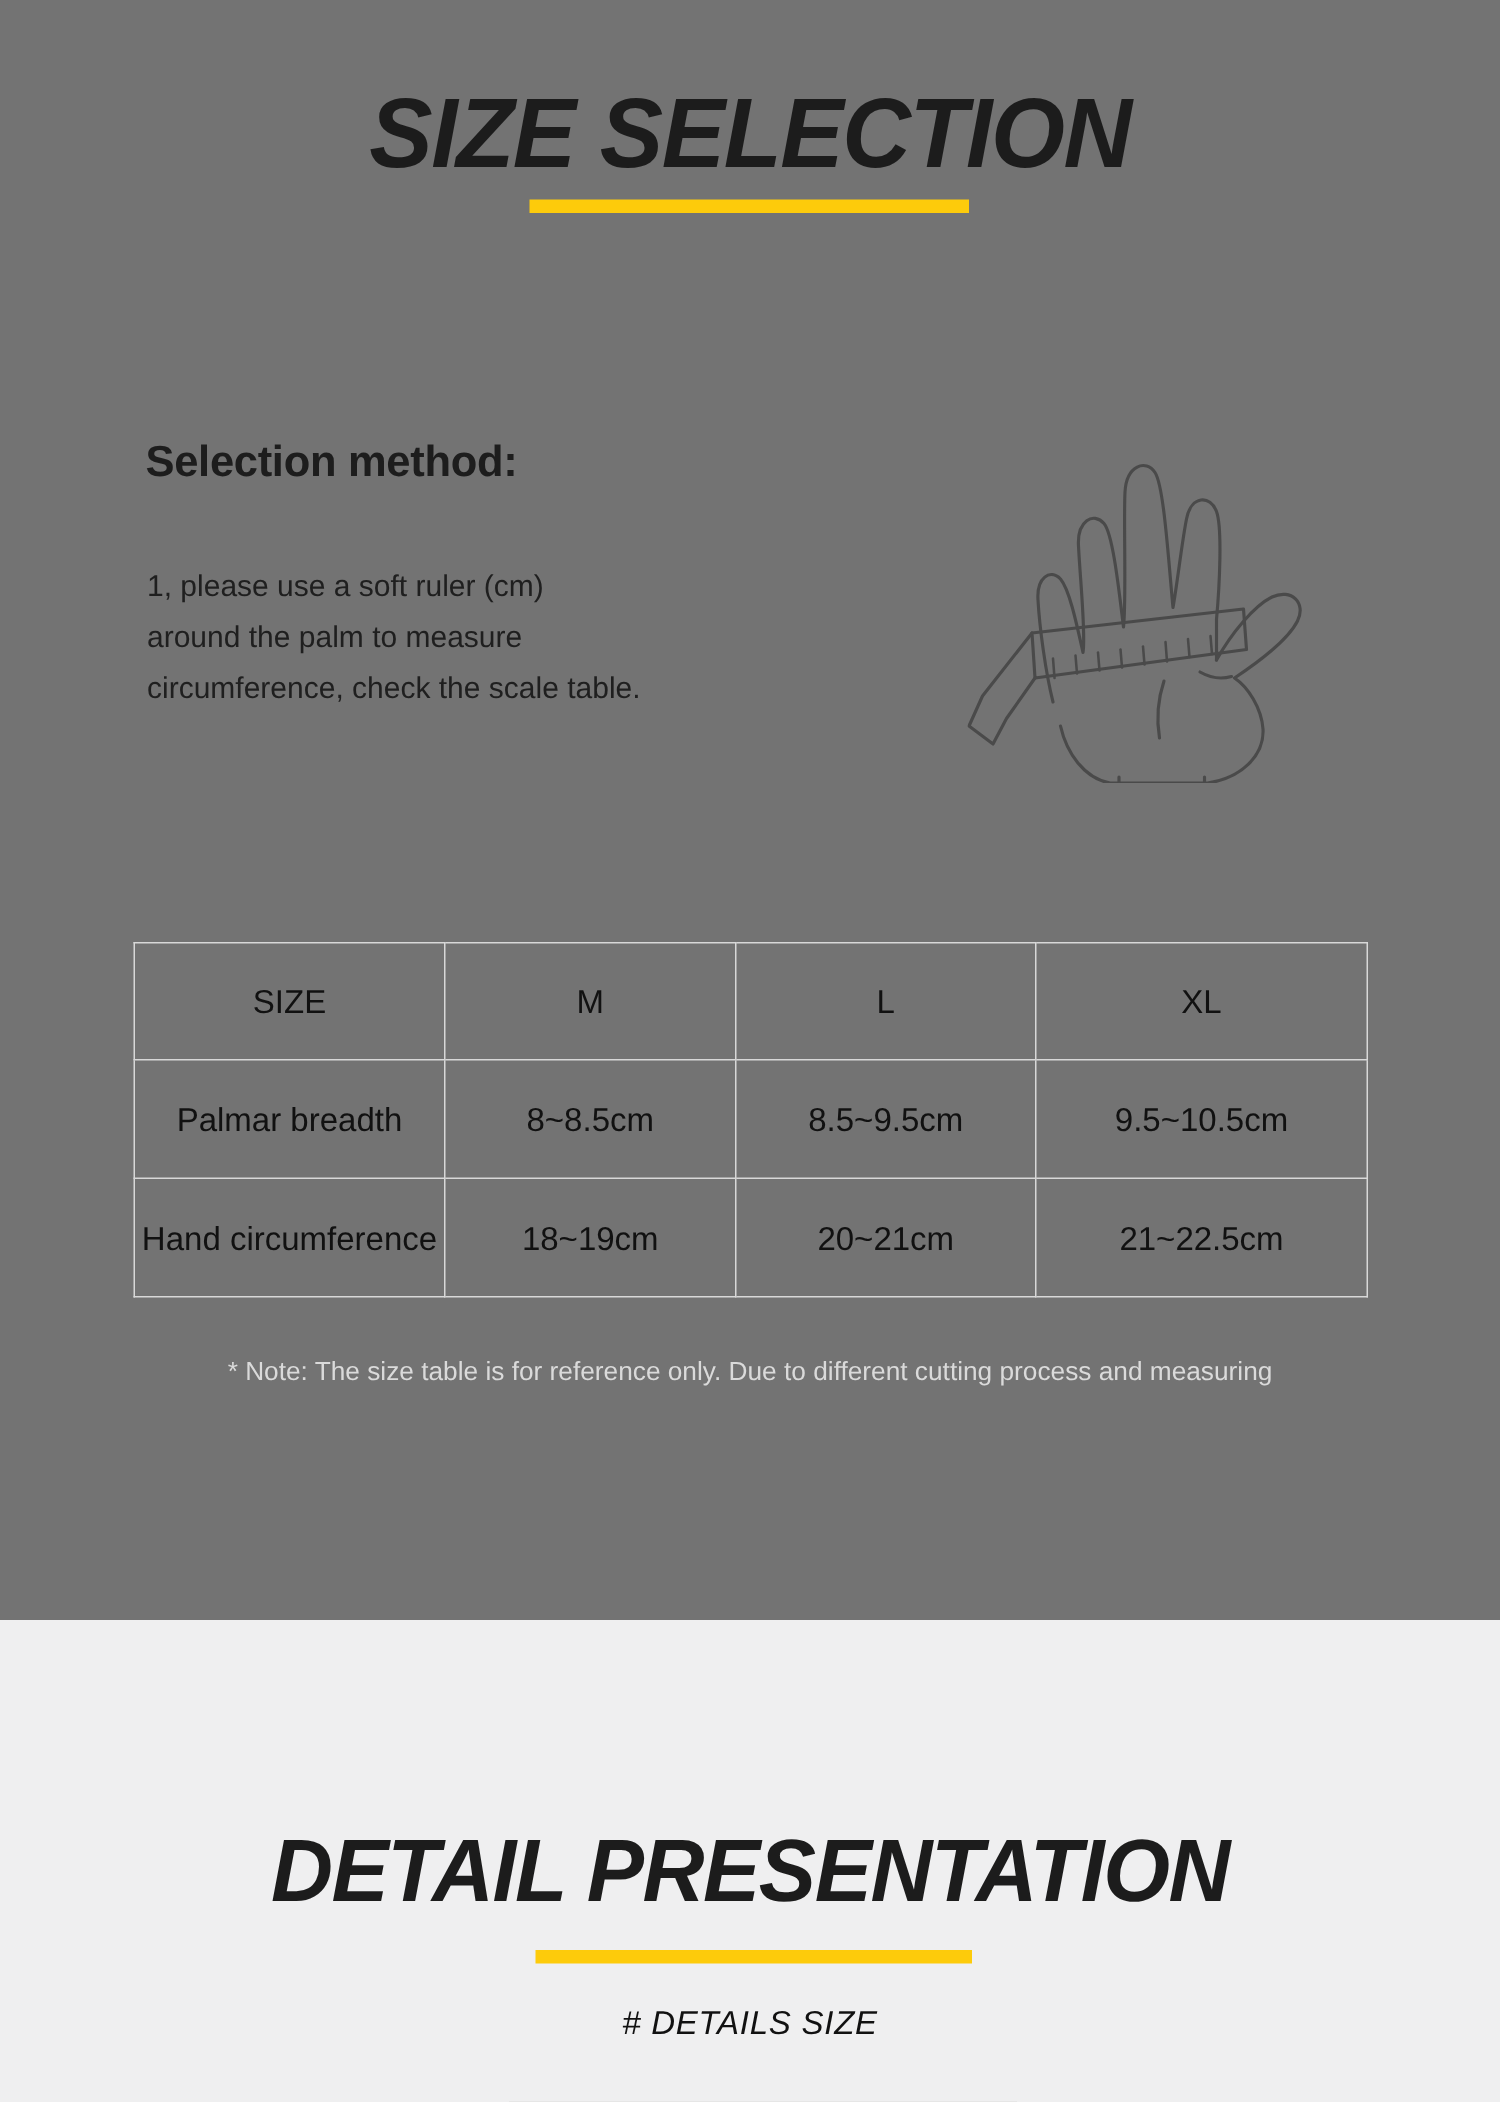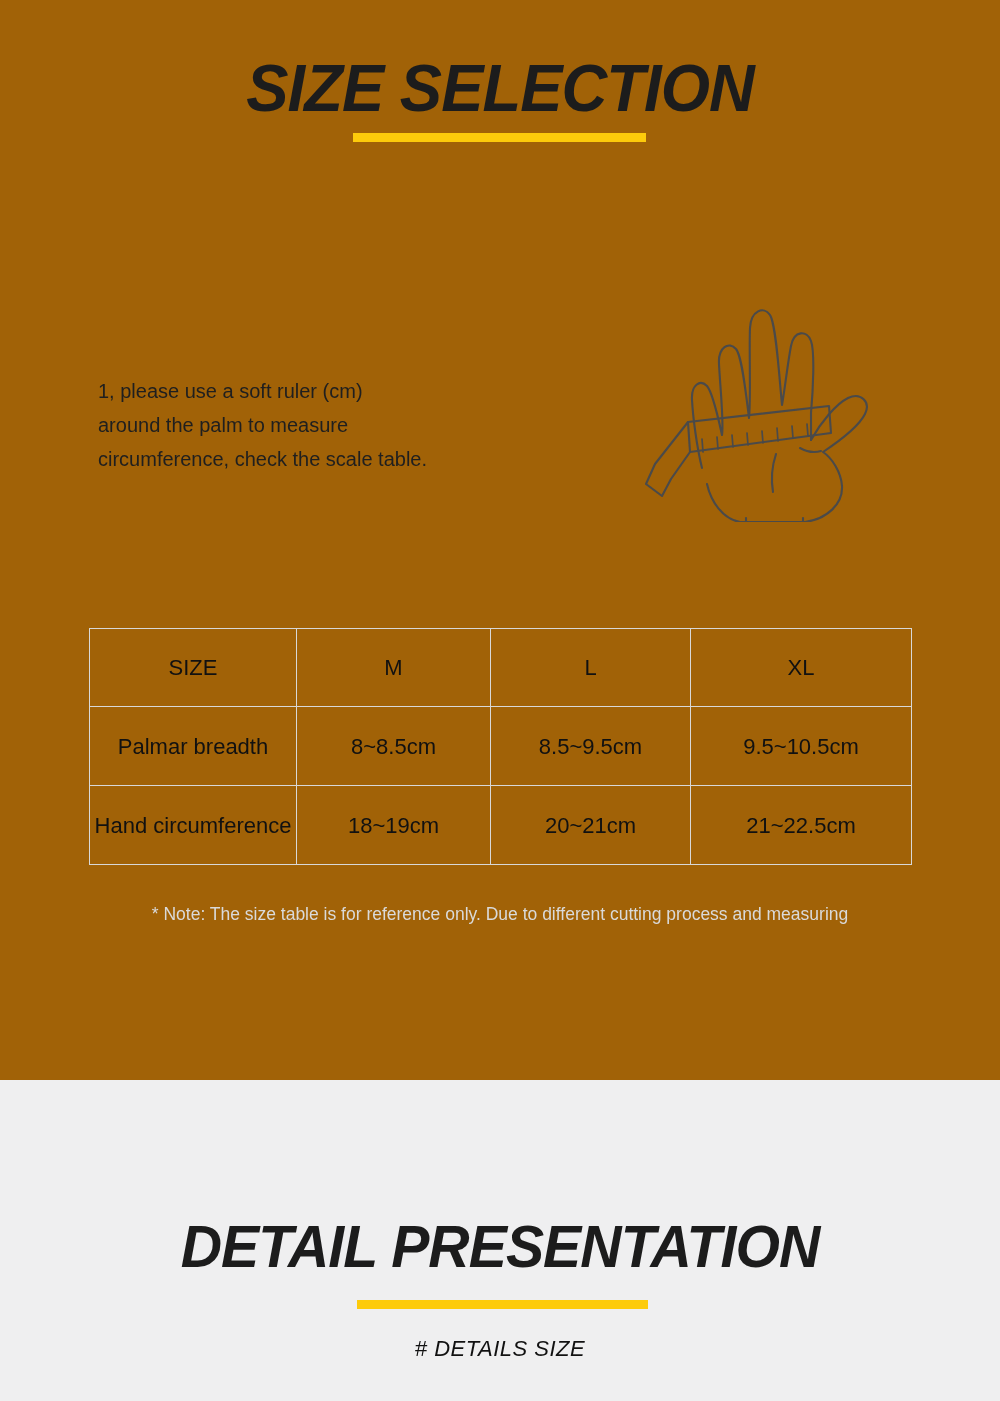--- a/index.html
+++ b/index.html
@@ -19,21 +19,21 @@
     background: #ffffff;
   }
 
   
   .section-white {
     position: absolute;
     left: 0;
     top: 0;
     width: 1000px;
     height: 1080px;
-    background: #a16207;
+    background: #737373;
   }
 
   .banner-title {
     position: absolute;
     left: 0;
     width: 1000px;
     text-align: center;
     font-weight: bold;
     font-style: italic;
     color: #1c1c1c;
@@ -163,20 +163,21 @@
 
 <div id="page">
 
   <div class="section-white">
 
     <div class="banner-title" id="title-size">SIZE SELECTION</div>
 
     <div class="rule-bar" id="rule-size"></div>
 
 
+    <div class="method-heading">Selection method:</div>
 
     <div class="method-body">
       <span class="ln">1, please use a soft ruler (cm)</span>
       <span class="ln">around the palm to measure</span>
       <span class="ln">circumference, check the scale table.</span>
     </div>
 
     <svg id="hand-figure" viewBox="0 0 275 250">
       <g fill="none" stroke="#4a4a4a" stroke-width="2.1" stroke-linecap="round" stroke-linejoin="round">
 

